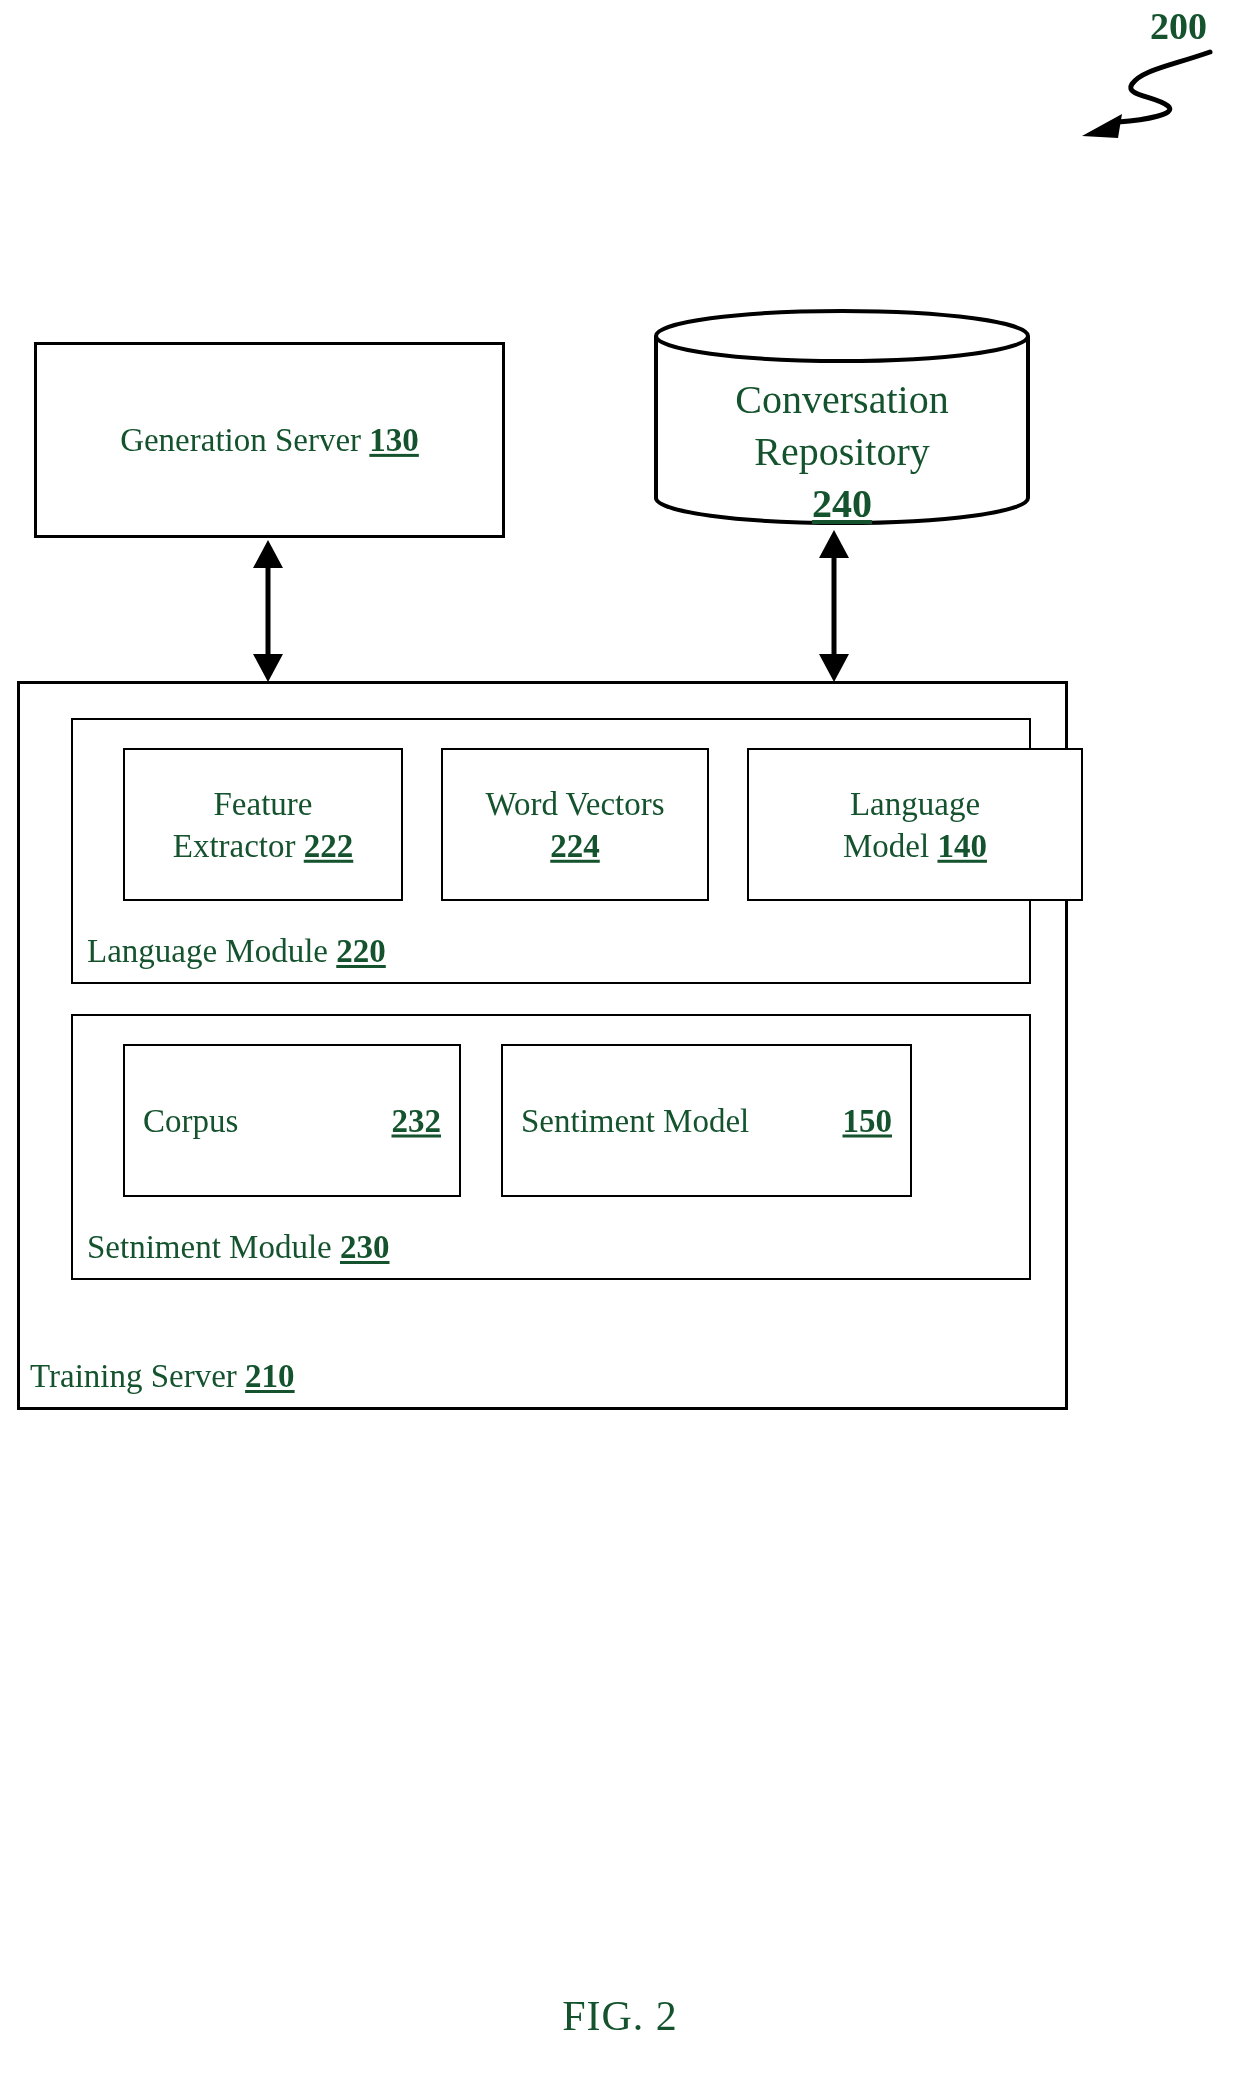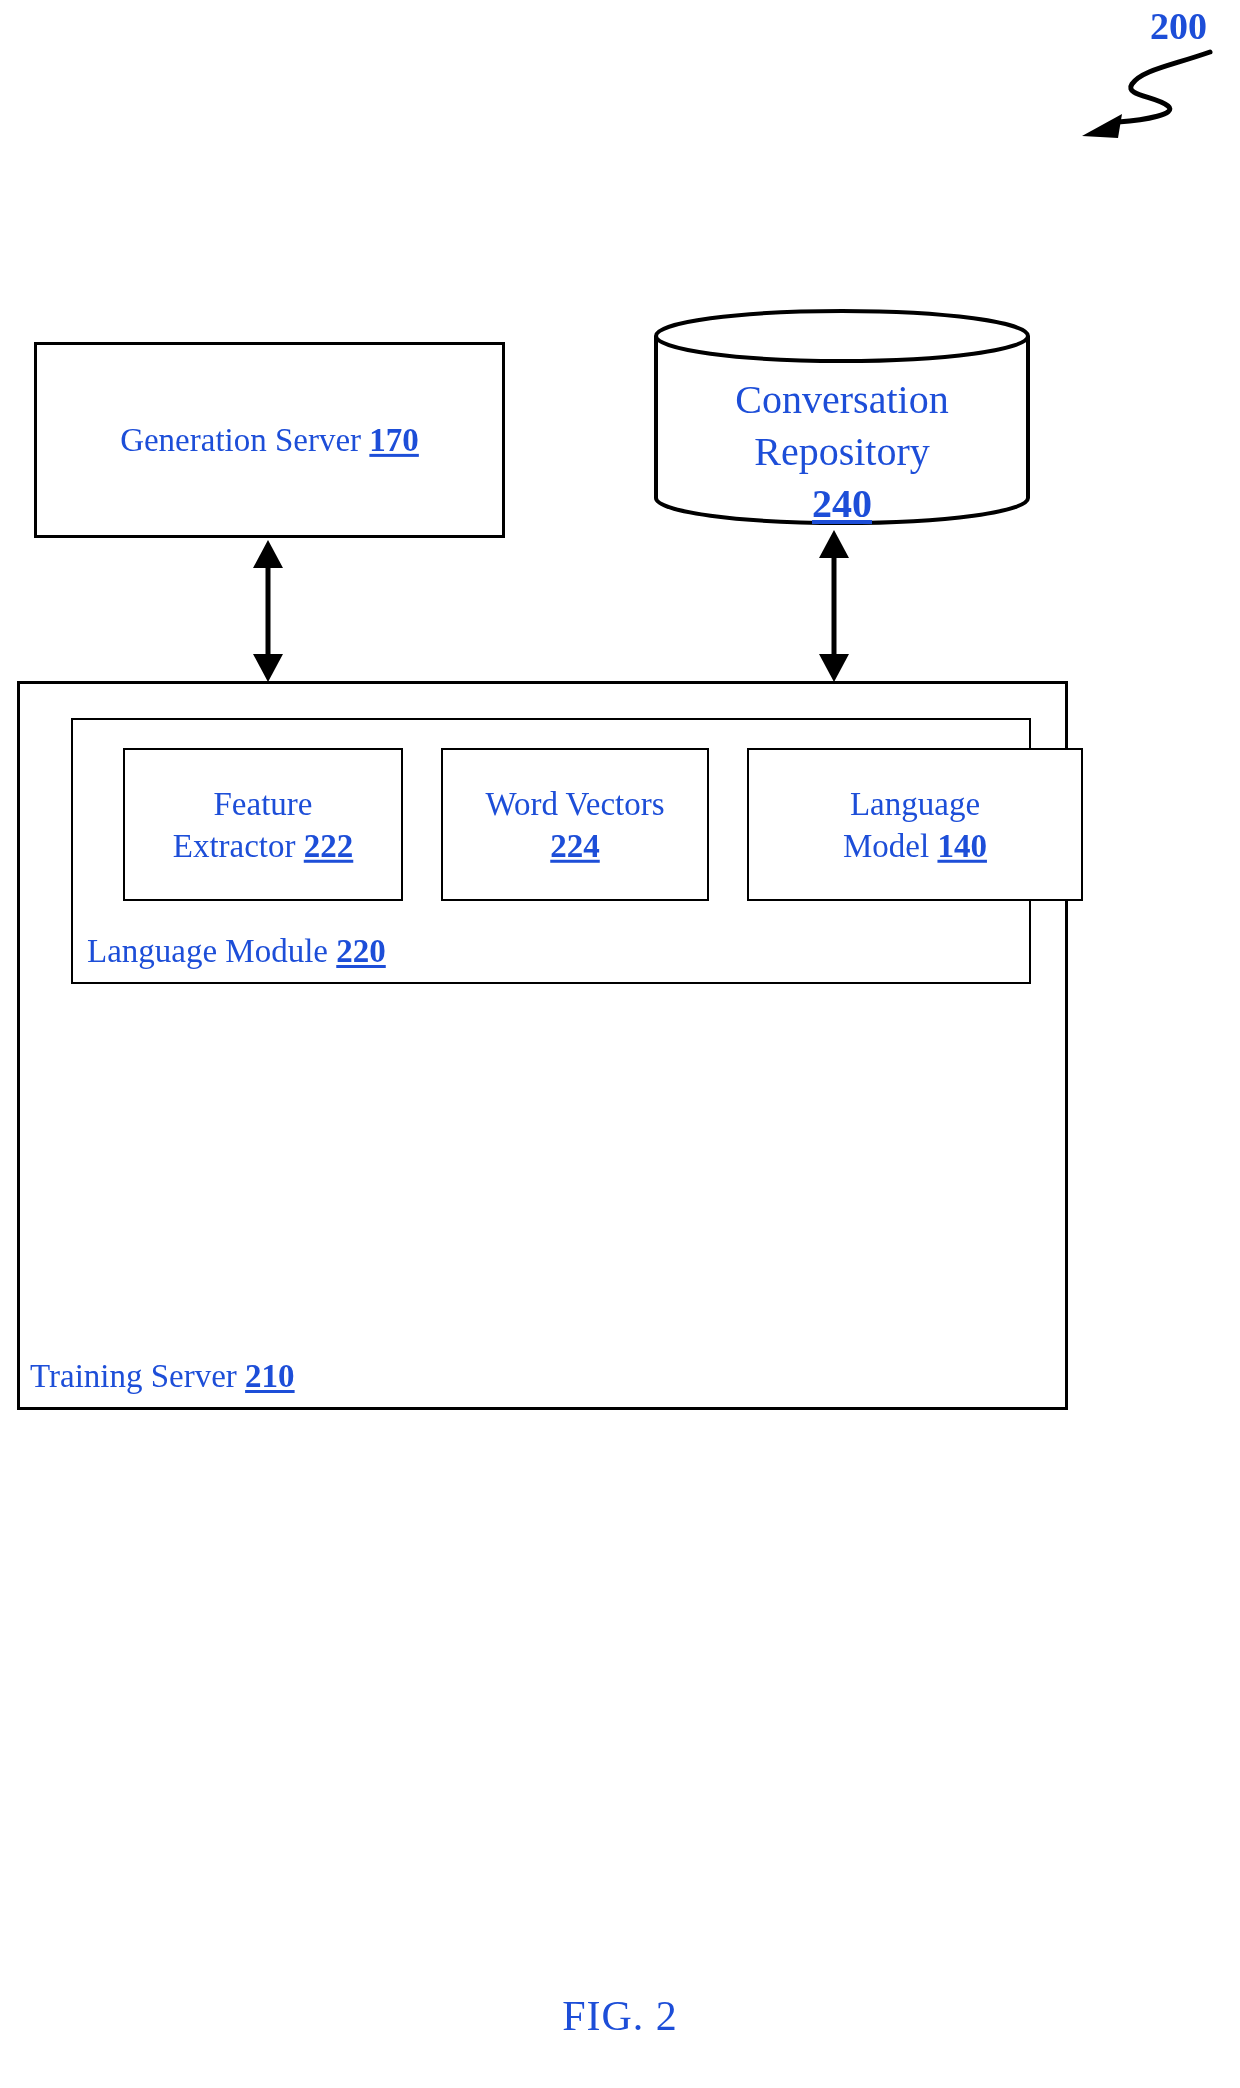--- a/index.html
+++ b/index.html
@@ -6,21 +6,21 @@
     margin: 0;
     padding: 0;
     background: #ffffff;
   }
   #page {
     position: relative;
     width: 1240px;
     height: 2088px;
     background: #ffffff;
     font-family: "Liberation Serif", "DejaVu Serif", serif;
-    color: #1d4ed8;
+    color: #14532d;
     overflow: hidden;
   }
 
   
   .box {
     position: absolute;
     box-sizing: border-box;
     border: 3px solid #000;
     background: #fff;
   }
@@ -120,21 +120,21 @@
 
   <div id="lead-number">200</div>
   <svg id="lead-arrow" width="170" height="100" viewBox="0 0 170 100">
     <path d="M150 12 C 110 26, 82 30, 72 44 C 64 56, 96 56, 108 66 C 118 74, 86 80, 58 82" fill="none" stroke="#000" stroke-width="5" stroke-linecap="round"></path>
     <polygon points="62,74 22,96 58,98" fill="#000"></polygon>
   </svg>
 
   <div class="box" id="generation-server" style="left:34px; top:342px; width:471px; height:196px;">
     <div class="ctext">
       <span>Generation Server</span>
-      <span class="ref">170</span>
+      <span class="ref">130</span>
     </div>
   </div>
 
   <div id="conversation-repository" style="position:absolute; left:653px; top:308px; width:378px; height:218px;">
     <svg width="378" height="218" viewBox="0 0 378 218" style="position:absolute; left:0; top:0;">
       <path d="M3 28 L3 190" fill="none" stroke="#000" stroke-width="4"></path>
       <path d="M375 28 L375 190" fill="none" stroke="#000" stroke-width="4"></path>
       <ellipse cx="189" cy="28" rx="186" ry="25" fill="#fff" stroke="#000" stroke-width="4"></ellipse>
       <path d="M3 190 A186 25 0 0 0 375 190" fill="none" stroke="#000" stroke-width="4"></path>
     </svg>
@@ -187,20 +187,41 @@
           </div>
         </div>
       </div>
 
       <div class="corner-label" style="left:14px; bottom:12px;">
         <span>Language Module</span>
         <span class="ref">220</span>
       </div>
     </div>
 
+    <div class="box-thin" id="sentiment-module" style="left:31px; top:330px; width:960px; height:266px;">
+
+      <div class="box-thin" style="left:30px; top:28px; width:338px; height:153px;">
+        <div class="row-label">
+          <span>Corpus</span>
+          <span class="ref">232</span>
+        </div>
+      </div>
+
+      <div class="box-thin" style="left:408px; top:28px; width:411px; height:153px;">
+        <div class="row-label">
+          <span>Sentiment Model</span>
+          <span class="ref">150</span>
+        </div>
+      </div>
+
+      <div class="corner-label" style="left:14px; bottom:12px;">
+        <span>Setniment Module</span>
+        <span class="ref">230</span>
+      </div>
+    </div>
 
     <div class="corner-label" style="left:10px; bottom:12px;">
       <span>Training Server</span>
       <span class="ref">210</span>
     </div>
   </div>
 
   <div id="fig-caption">FIG. 2</div>
 
 </div>

